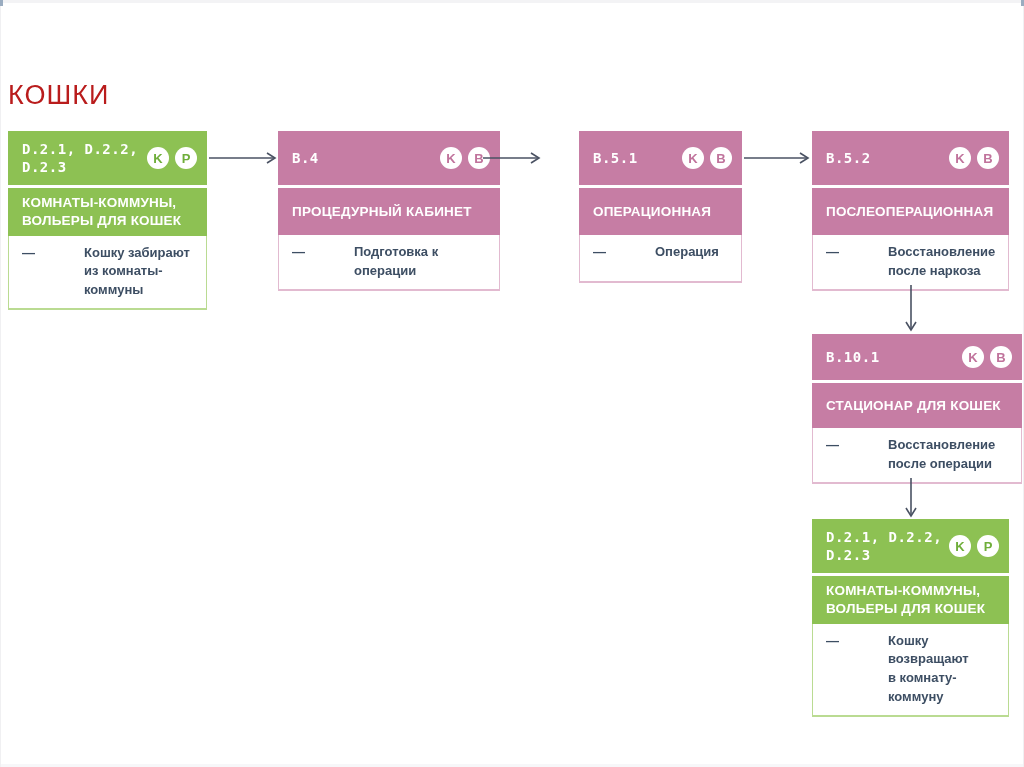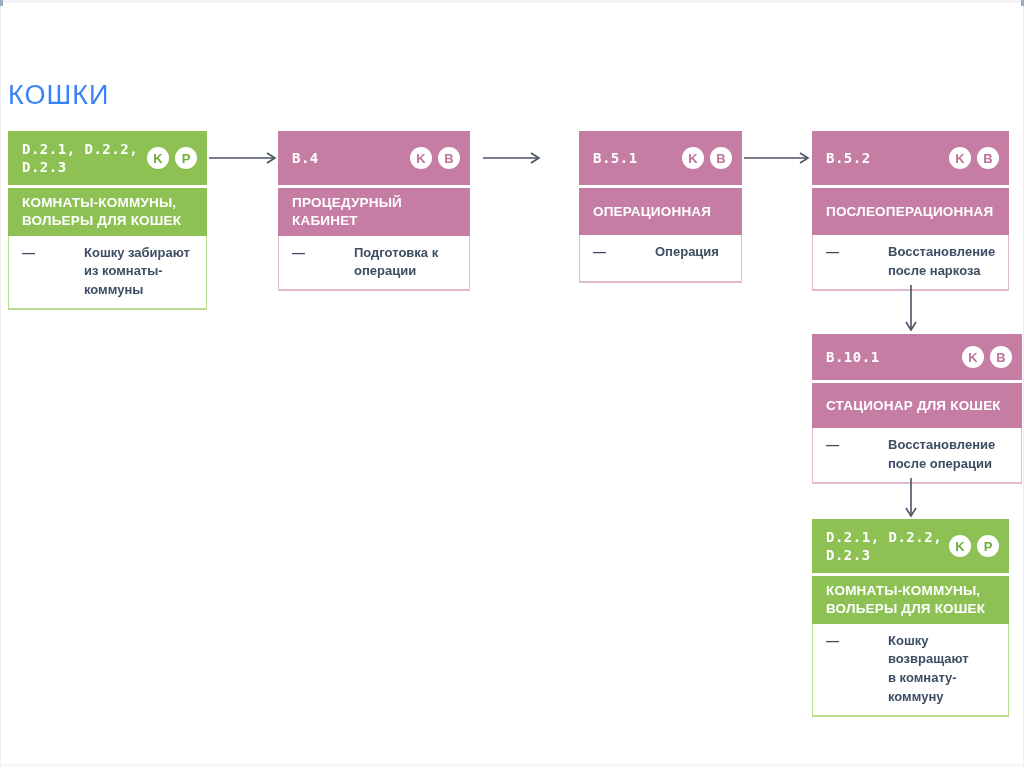--- a/index.html
+++ b/index.html
@@ -20,21 +20,21 @@
   .corner-mark { position:absolute; width:3px; height:6px; background:#9aacc0; }
   .corner-tl { left:0; top:0; }
   .corner-tr { right:0; top:0; }
 
   .page-title {
     position: absolute;
     left: 8px; top: 80px;
     font-size: 27px;
     font-weight: 400;
     letter-spacing: 1px;
-    color: #3b82f6;
+    color: #b91c1c;
   }
 
   .box { position: absolute; }
 
   .box-header {
     display: flex;
     align-items: center;
     justify-content: space-between;
     min-height: 54px;
     padding: 6px 10px 6px 14px;
@@ -125,21 +125,21 @@
     </div>
     <div class="box-label">КОМНАТЫ-КОММУНЫ,
 ВОЛЬЕРЫ ДЛЯ КОШЕК</div>
     <div class="box-note">
       <span class="note-dash">—</span>
       <span class="note-text">Кошку забирают
 из комнаты-коммуны</span>
     </div>
   </div>
 
-  <div class="box pink" style="left:278px; top:131px; width:192px;">
+  <div class="box pink" style="left:278px; top:131px; width:222px;">
     <div class="box-header">
       <div class="box-code">B.4</div>
       <div class="badges">
         <div class="badge">K</div>
         <div class="badge">B</div>
       </div>
     </div>
     <div class="box-label">ПРОЦЕДУРНЫЙ КАБИНЕТ</div>
     <div class="box-note">
       <span class="note-dash">—</span>

